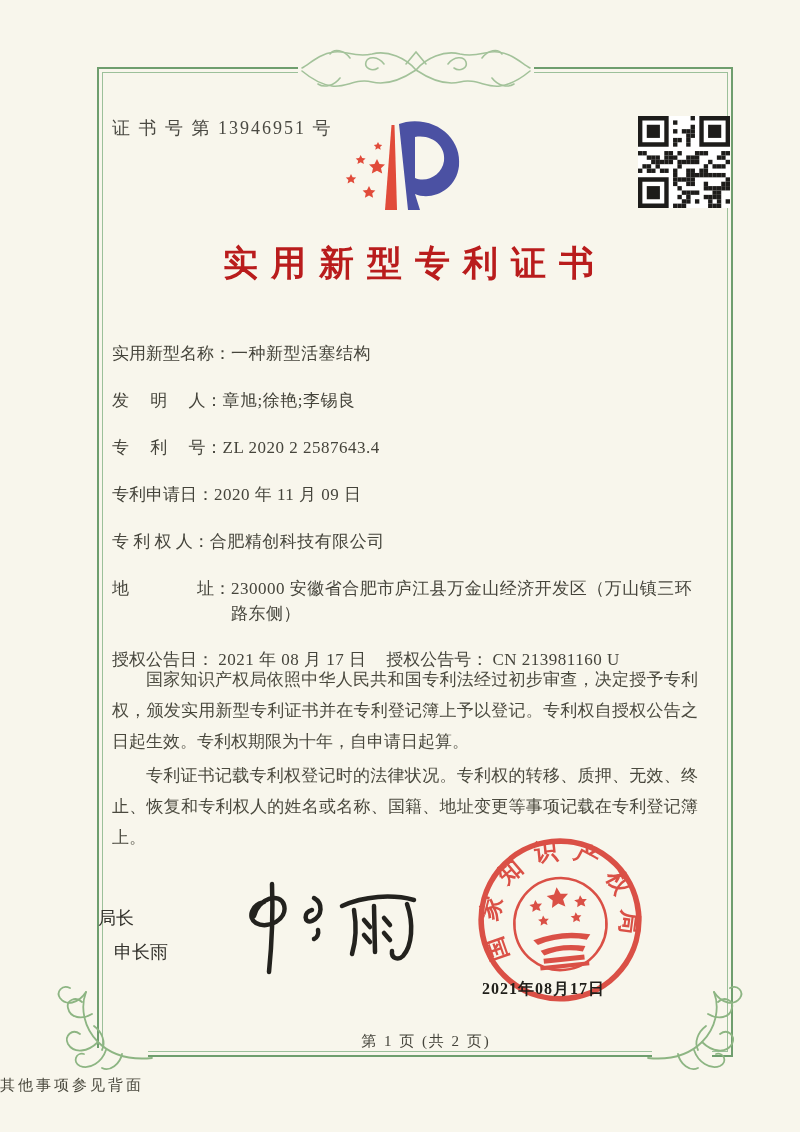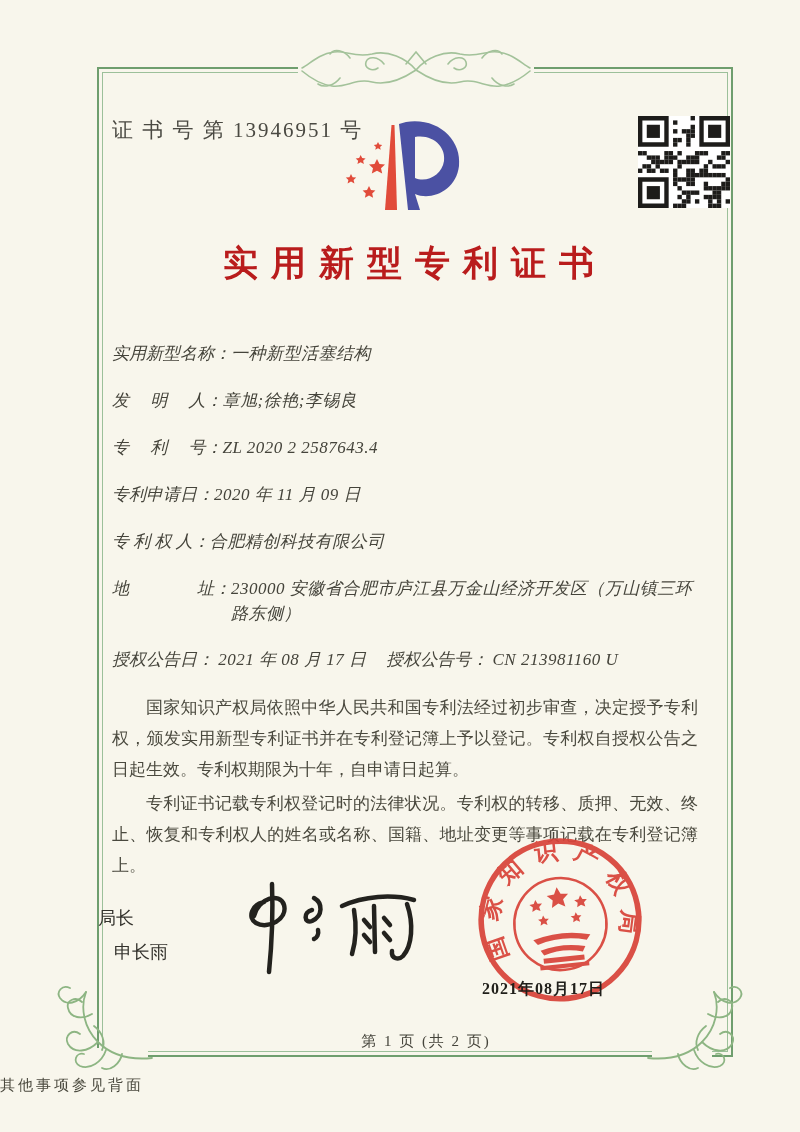--- a/index.html
+++ b/index.html
@@ -3,34 +3,34 @@
 <meta charset="utf-8">
 <style>
   html,body{margin:0;padding:0;}
   body{width:800px;height:1132px;position:relative;background:#f8f6ec;
        font-family:"Liberation Serif","DejaVu Serif",serif;color:#403f39;overflow:hidden;}
   .abs{position:absolute;}
   
   .frame{left:97px;top:67px;width:636px;height:990px;border:2px solid #6f9e6e;box-sizing:border-box;}
   .frame-inner{position:absolute;left:3px;top:3px;right:3px;bottom:3px;border:1px solid #9cc09a;}
   
-  .cert-no{left:112px;top:116px;font-size:21px;letter-spacing:2px;color:#4a4942;}
+  .cert-no{left:112px;top:116px;font-size:18px;letter-spacing:2px;color:#4a4942;}
   .title{left:97px;top:240px;width:636px;text-align:center;font-size:35px;font-weight:bold;
          letter-spacing:13px;color:#b91c1c;}
   
-  .fields{left:112px;top:341px;width:586px;font-size:17px;line-height:26px;color:#45443b;font-style:italic;}
+  .fields{left:112px;top:341px;width:586px;font-size:17px;line-height:26px;color:#45443b;}
   .field-row{margin-bottom:21px;display:flex;}
   .field-row .lbl{white-space:pre;flex:none;}
   .field-row .val{letter-spacing:.5px;}
   .field-row.addr{line-height:25px;}
   .field-row.double{display:block;}
   .field-part{display:inline-block;}
   .field-part.first{width:270px;}
   
-  .paras{left:112px;top:692px;width:586px;}
+  .paras{left:112px;top:664px;width:586px;}
   .paras p{margin:0 0 3px 0;font-size:17px;line-height:31px;text-indent:2em;
            text-align:justify;color:#4a493e;}
   
   .sign-title{left:98px;top:906px;font-size:18px;color:#33322c;}
   .sign-name{left:114px;top:940px;font-size:18px;color:#33322c;}
   .page-no{left:97px;top:1032px;width:636px;text-align:center;font-size:15px;color:#45443b;letter-spacing:2px;padding-left:11px;}
   .back-note{left:0;top:1076px;width:800px;text-align:left;font-size:15px;color:#4a493e;letter-spacing:3px;}
   .seal-date{left:482px;top:979px;width:160px;text-align:left;font-size:16px;
              color:#201f1a;letter-spacing:1px;font-weight:bold;}
   svg{display:block;}

